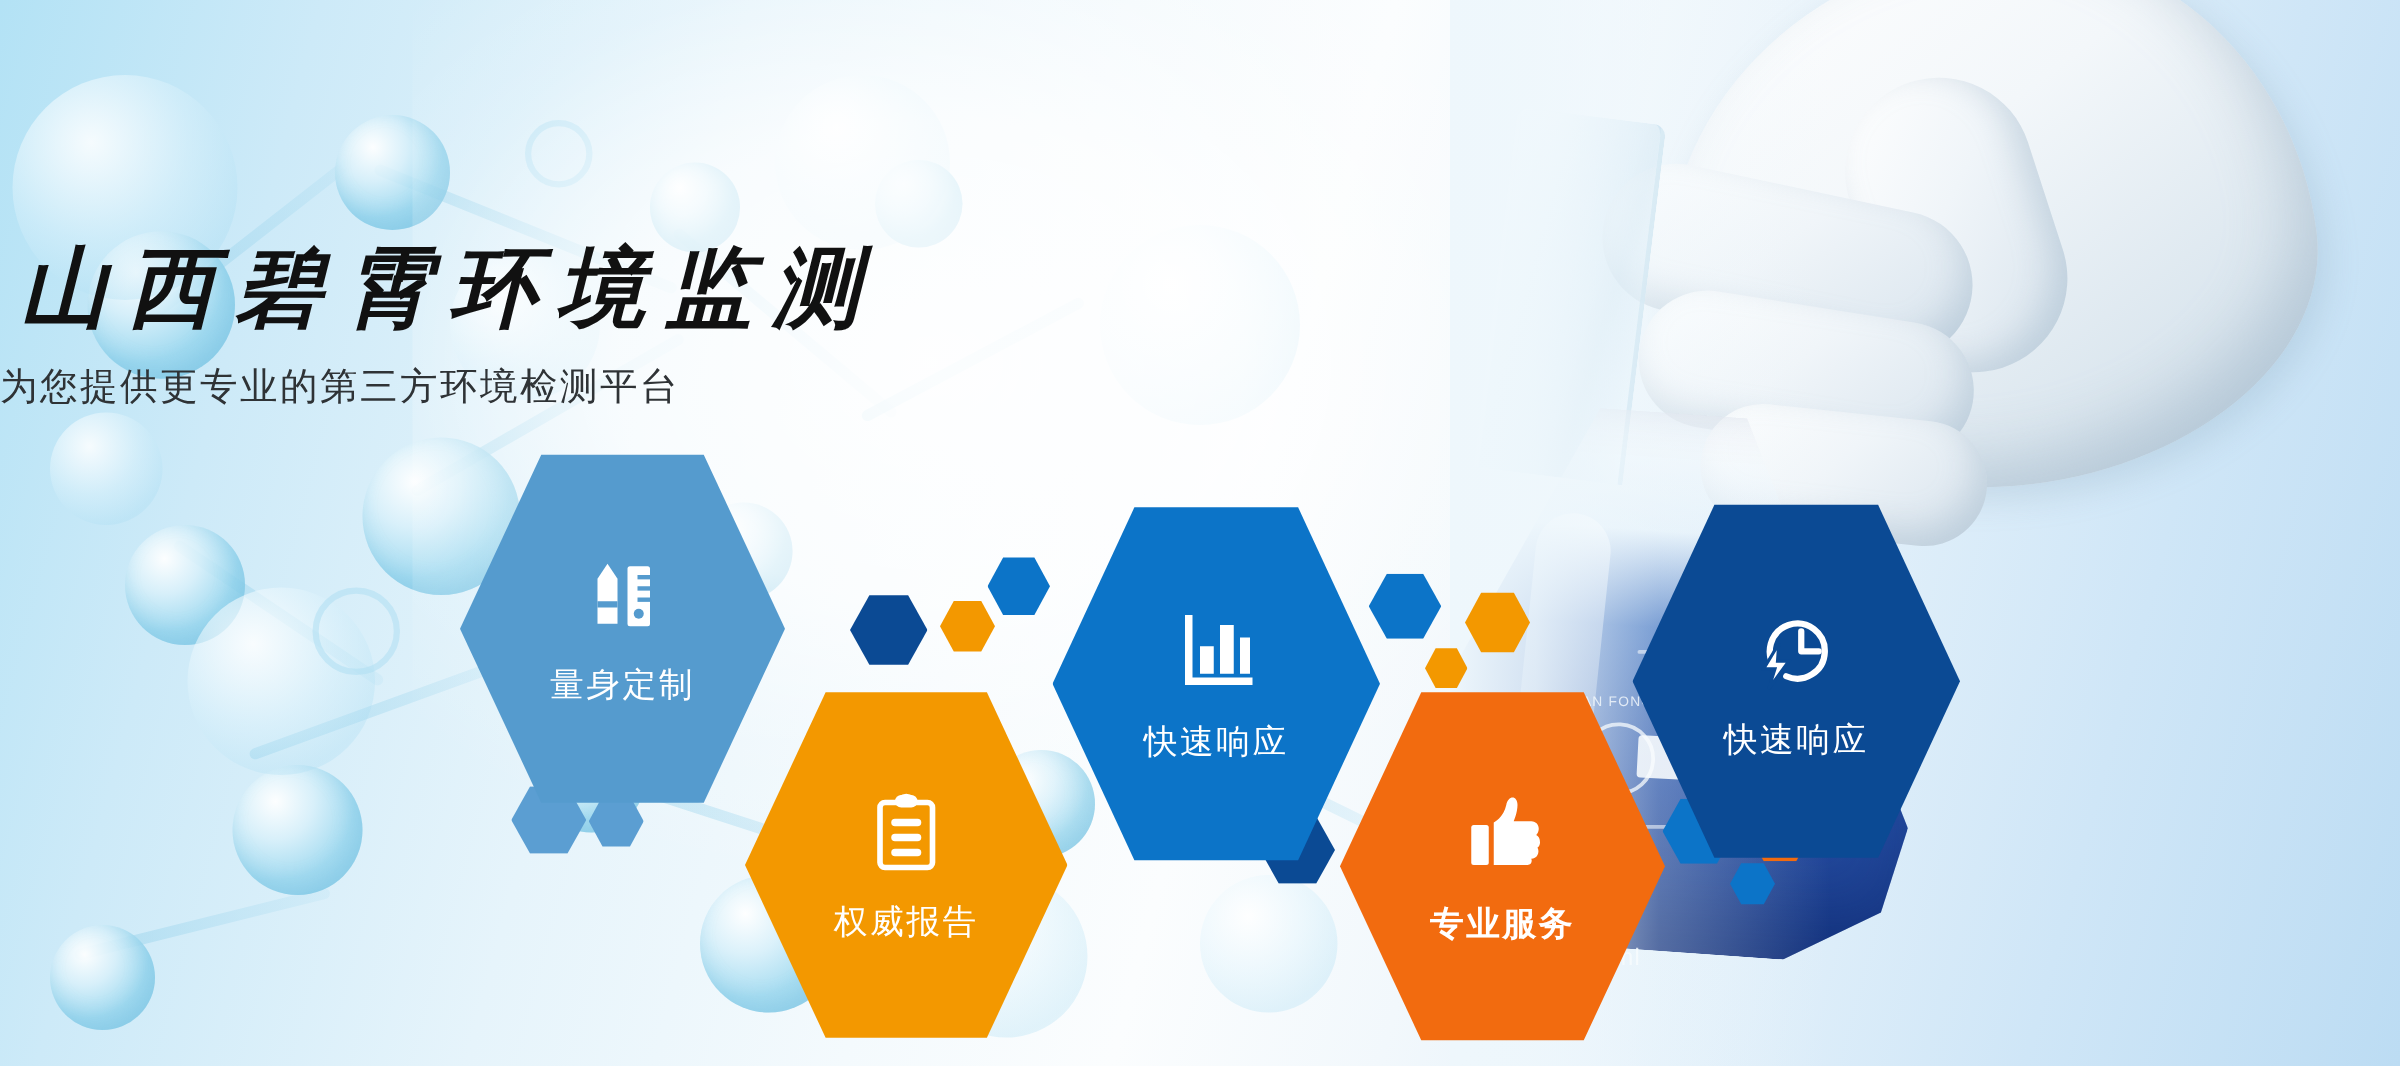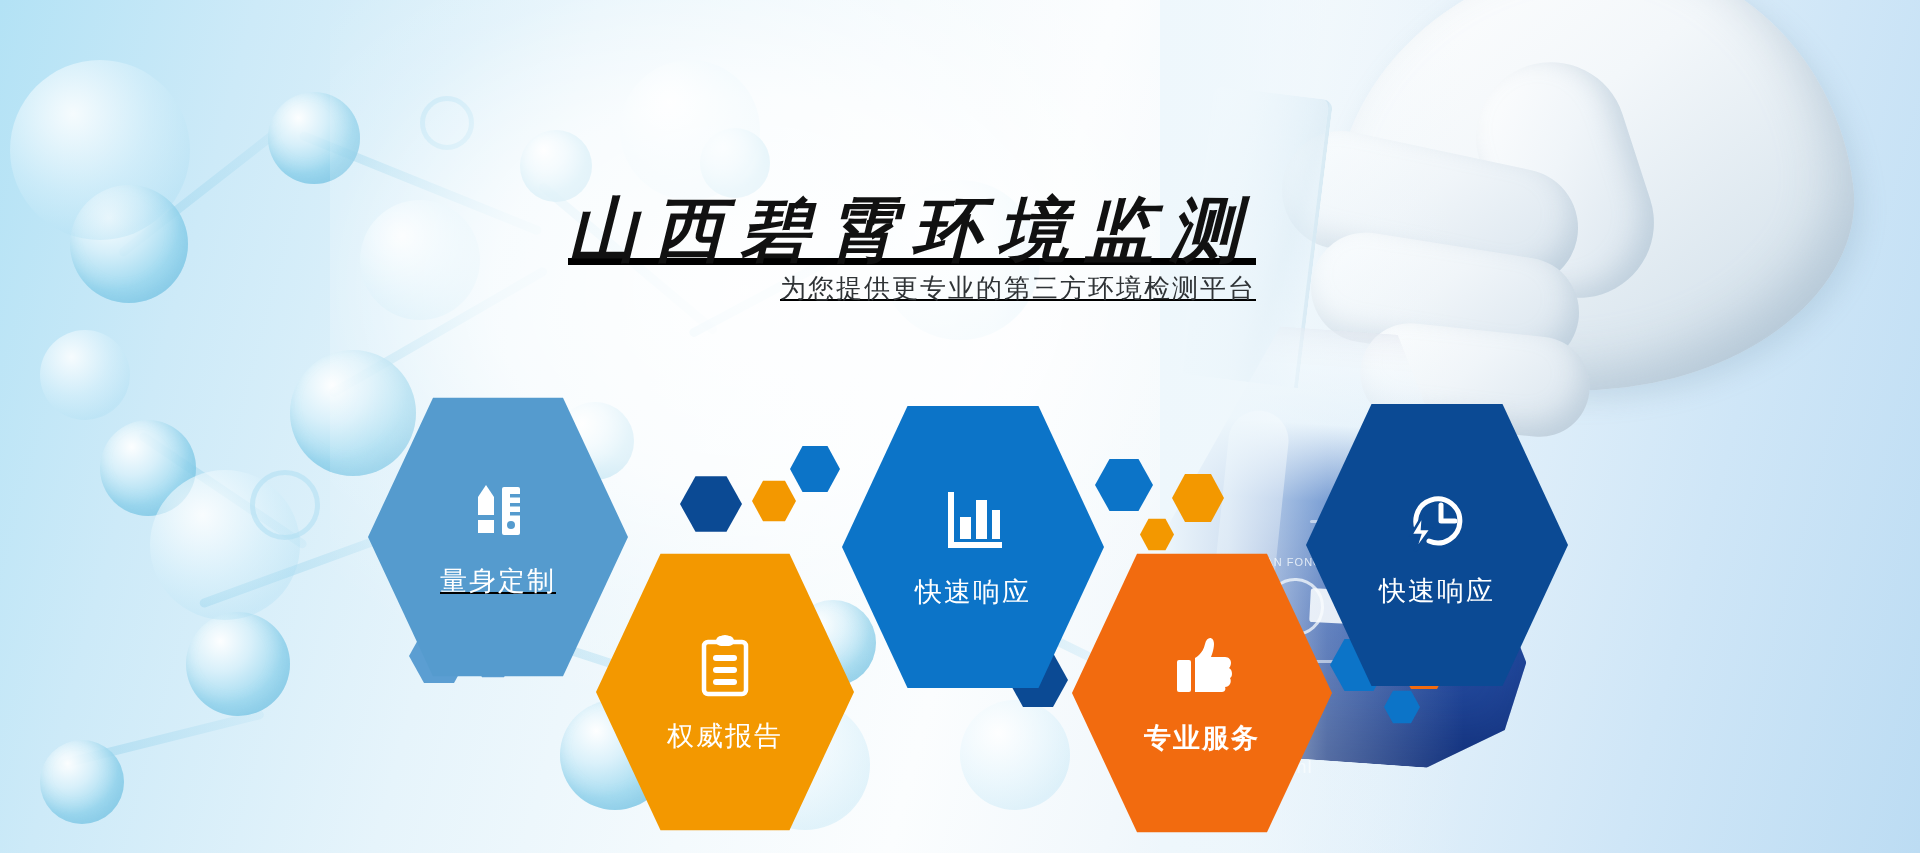--- a/index.html
+++ b/index.html
@@ -147,38 +147,38 @@
     position: absolute; left: 106px; top: 578px;
     width: 58px; height: 58px;
     border: 3px solid rgba(255,255,255,.75);
     border-radius: 50%;
     transform: rotate(3deg);
   }
 
   
   .title-block {
     position: absolute;
-    left: 16px; top: 190px; width: 1240px;
-    text-align: right;
+    left: 0; top: 190px; width: 1240px;
+    text-align: left;
     z-index: 20;
-    text-decoration: underline;
   }
   .main-title {
     font-family: "DejaVu Serif", "Liberation Serif", serif;
     font-size: 70px;
     font-weight: 700;
     font-style: italic;
     color: #111111;
     letter-spacing: 16px;
     line-height: 1.15;
     text-indent: 16px;
     white-space: nowrap;
   }
   .sub-title {
-    font-size: 26px;
+    margin-top: 18px;
+    font-size: 30px;
     color: #2f3336;
     letter-spacing: 2px;
     white-space: nowrap;
   }
 
   
   .hex {
     position: absolute;
     clip-path: polygon(25% 2%, 75% 2%, 100% 50%, 75% 98%, 25% 98%, 0% 50%);
     display: flex;
@@ -278,21 +278,21 @@
   <div class="hex small" style="left:409px;  top:628px; width:60px; height:56px; background:#5b9ed2;"></div>
   <div class="hex small" style="left:471px;  top:636px; width:44px; height:42px; background:#5b9ed2;"></div>
   <div class="hex small" style="left:1008px; top:652px; width:60px; height:56px; background:#0b4a94;"></div>
   <div class="hex small" style="left:1095px; top:458px; width:58px; height:54px; background:#0c74c8;"></div>
   <div class="hex small" style="left:1172px; top:473px; width:52px; height:50px; background:#f39800;"></div>
   <div class="hex small" style="left:1140px; top:518px; width:34px; height:33px; background:#f39800;"></div>
   <div class="hex small" style="left:1330px; top:638px; width:58px; height:54px; background:#0c74c8;"></div>
   <div class="hex small" style="left:1398px; top:640px; width:52px; height:50px; background:#f26b0f;"></div>
   <div class="hex small" style="left:1384px; top:690px; width:36px; height:34px; background:#0c74c8;"></div>
 
-  <div class="hex" style="left:368px; top:392px; width:260px; height:290px; background:#559bce;text-decoration:underline;">
+  <div class="hex" style="left:368px; top:358px; width:260px; height:290px; background:#559bce;">
     <span class="hex-icon">
       <svg width="72" height="72" viewBox="0 0 72 72">
         <path d="M16 22 L24 10 L32 22 L32 58 L16 58 Z" fill="#ffffff"></path>
         <rect x="16" y="40" width="16" height="5" fill="#559bce"></rect>
         <rect x="40" y="12" width="18" height="48" rx="2" fill="#ffffff"></rect>
         <rect x="48" y="19" width="10" height="3.5" fill="#559bce"></rect>
         <rect x="48" y="28" width="10" height="3.5" fill="#559bce"></rect>
         <rect x="48" y="37" width="10" height="3.5" fill="#559bce"></rect>
         <circle cx="49" cy="50" r="4" fill="#559bce"></circle>
       </svg>

